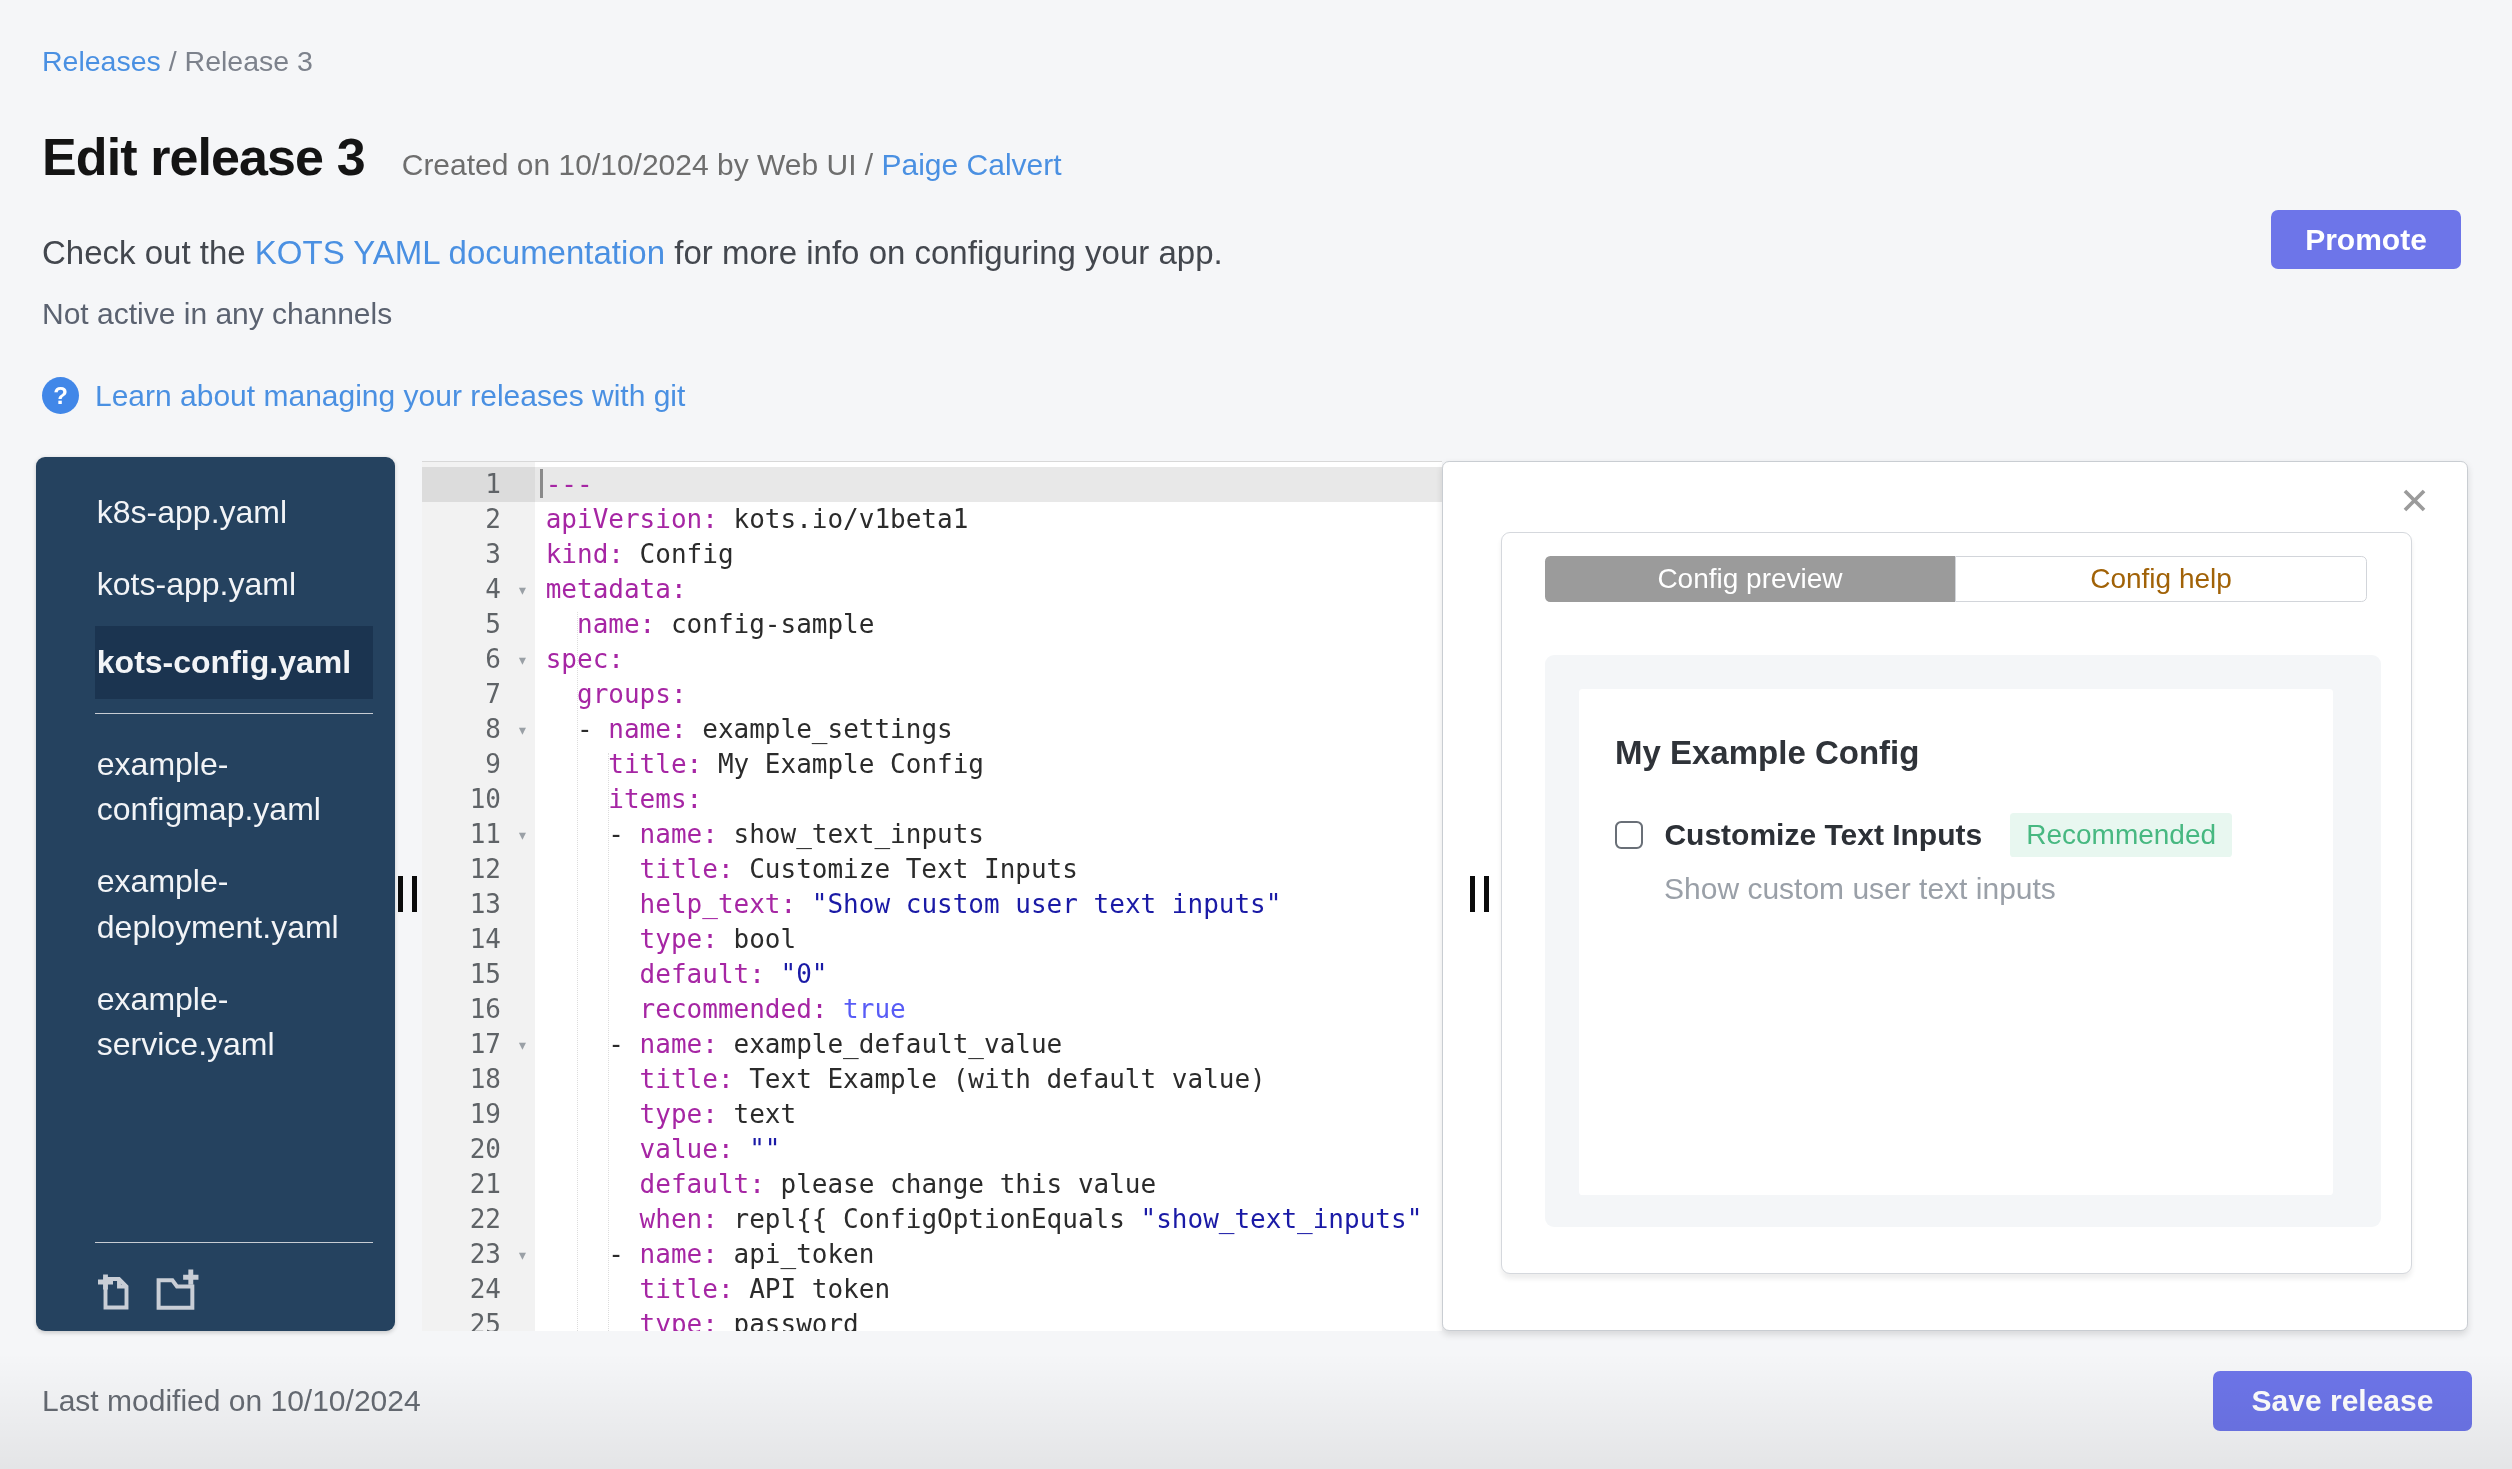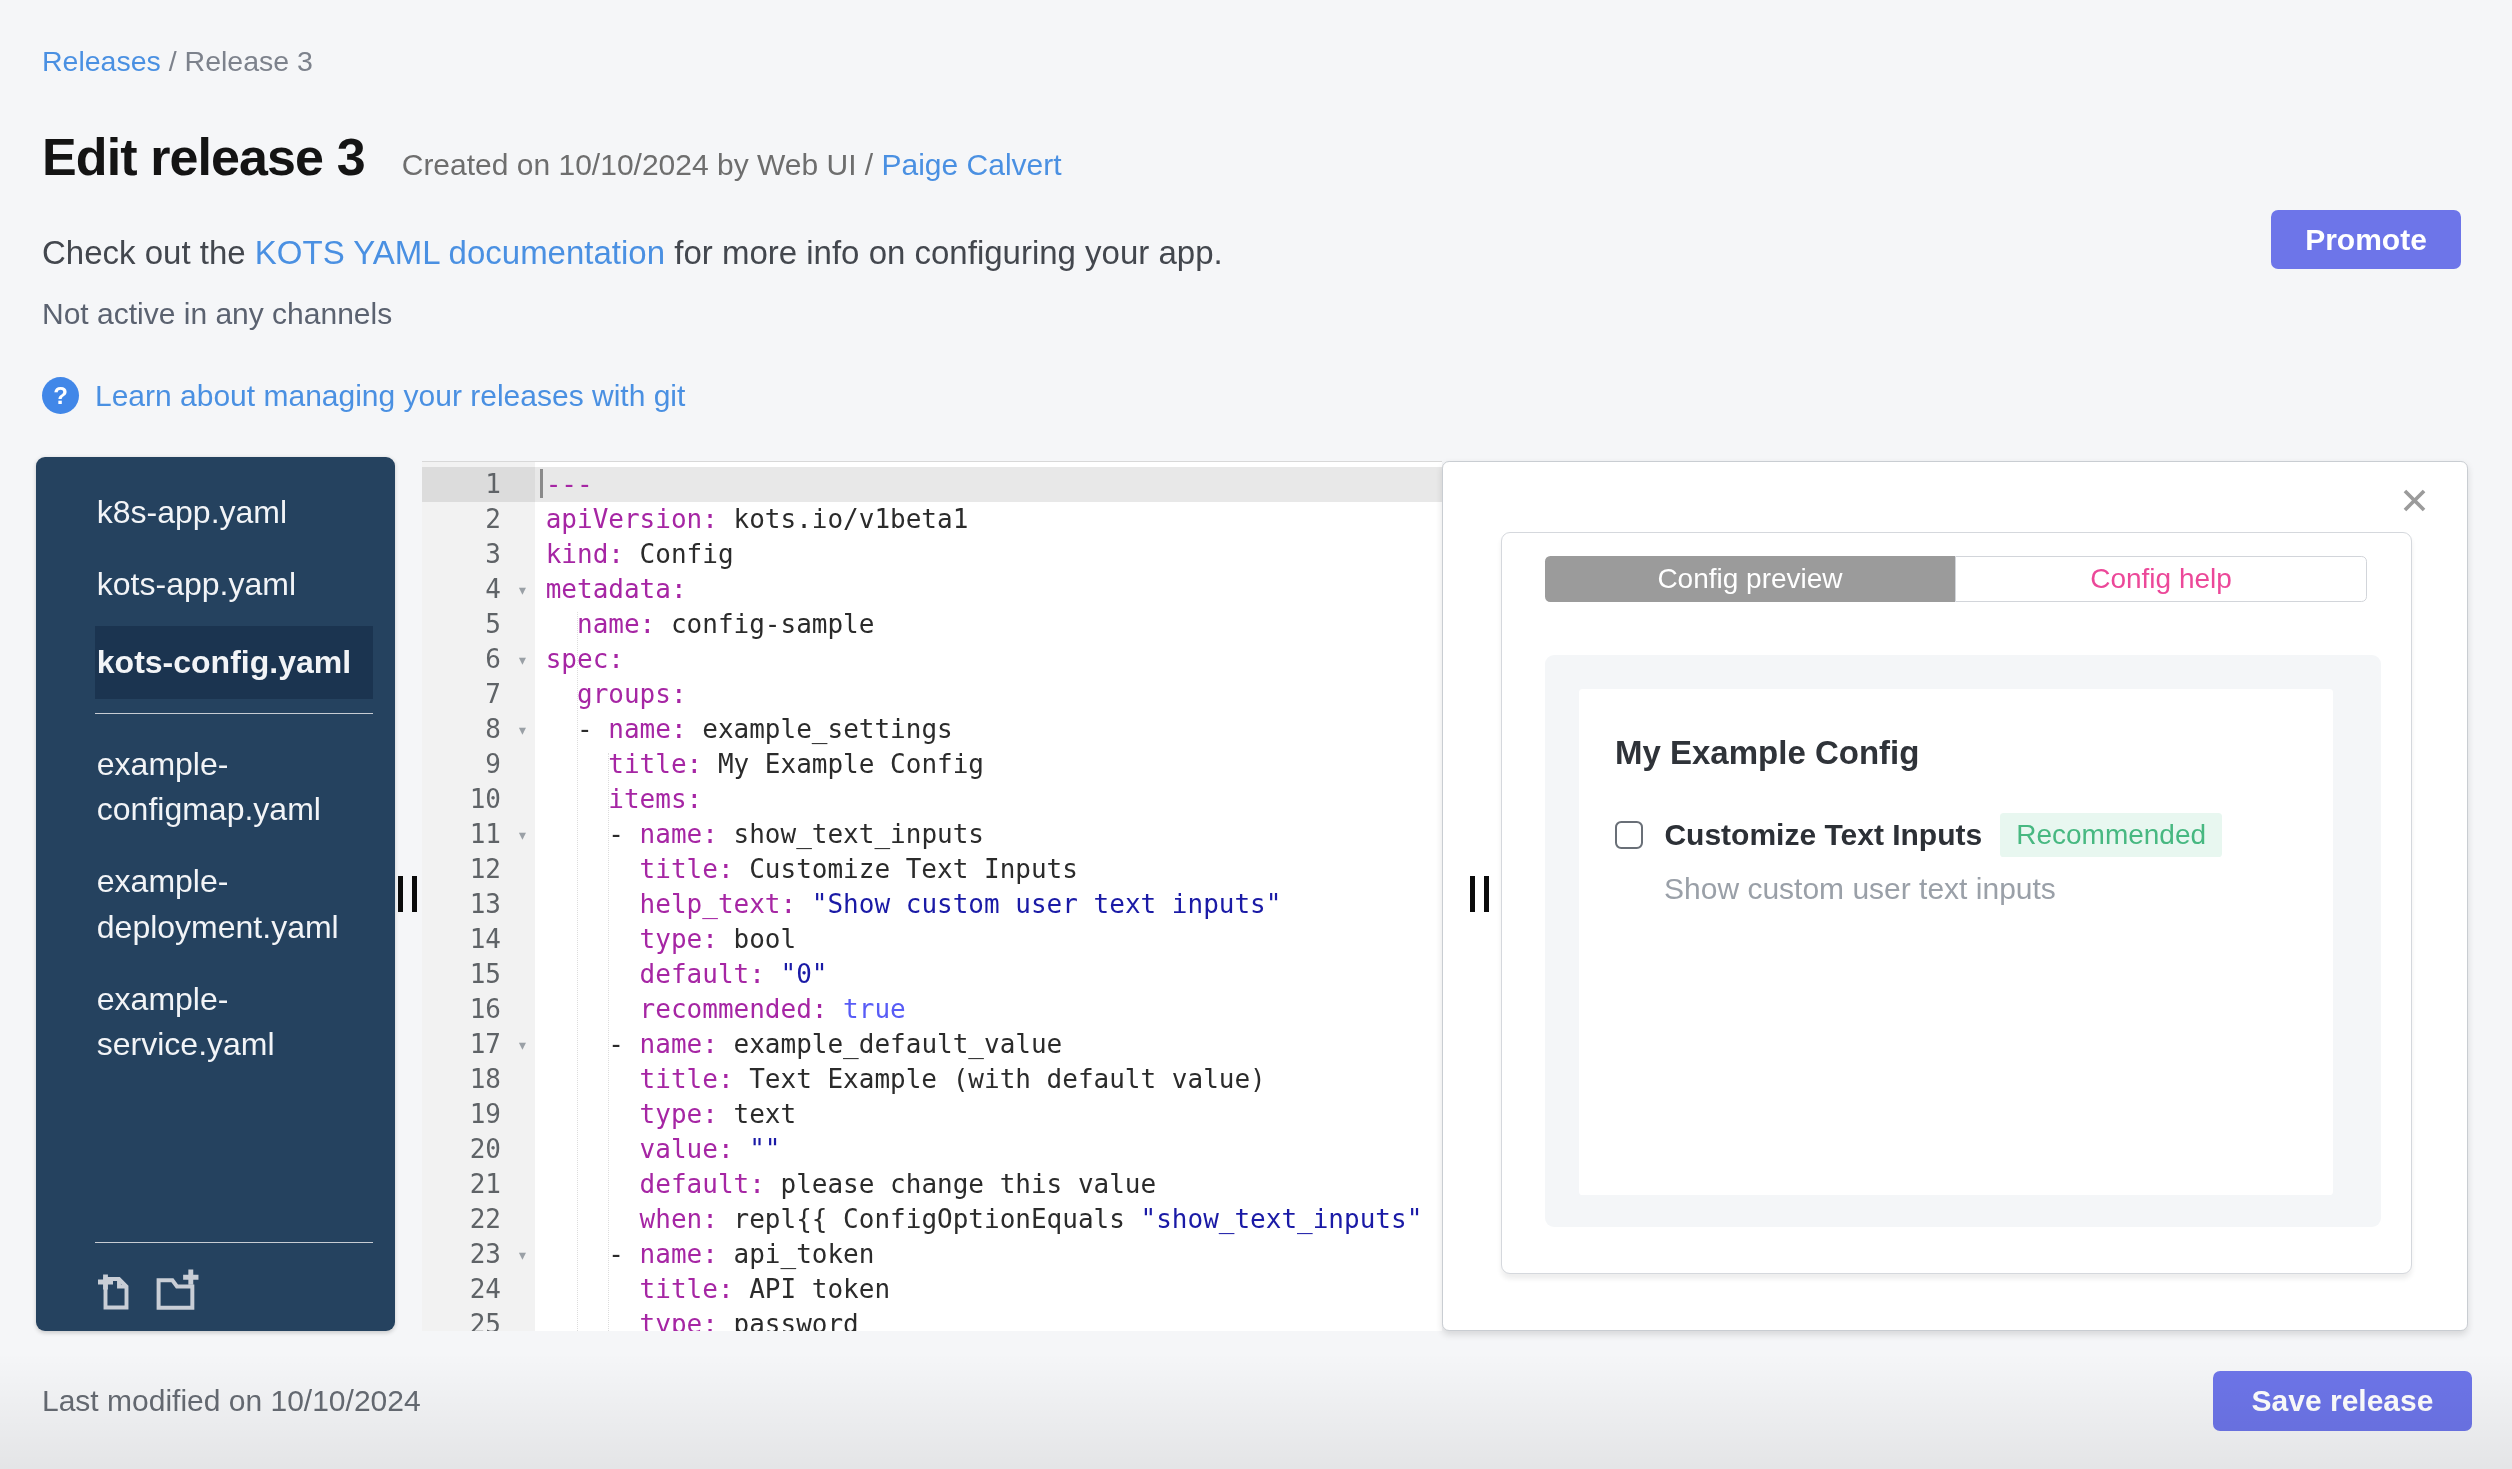--- a/index.html
+++ b/index.html
@@ -83,31 +83,31 @@
   
   .panel { position:absolute; left:1442px; top:461px; width:1026px; height:870px;
     background:#fff; border:1.8px solid #c9cdd2; border-radius:7.1px;
     box-shadow:0 3.6px 7.1px rgba(0,0,0,.12); }
   .close-x { position:absolute; top:21.4px; right:37px; font-size:37px; color:#9b9b9b; cursor:pointer; line-height:1; }
   .panel-inner { position:absolute; left:58px; top:70px; width:911px; height:742px;
     border:1.8px solid #d5d8dd; border-radius:9px; box-shadow:0 4.5px 5.3px rgba(0,0,0,.07); background:#fff; }
   .tabs { position:absolute; left:43px; top:23px; width:822px; height:46px; display:flex; }
   .tab { flex:1; display:flex; align-items:center; justify-content:center; font-size:28px; cursor:pointer; }
   .tab.active { background:#9b9b9b; color:#fff; border-radius:5.3px 0 0 5.3px; }
-  .tab.inactive { background:#fff; color:#ec4899; border:1.8px solid #d2d5da; border-radius:0 5.3px 5.3px 0; }
+  .tab.inactive { background:#fff; color:#a16207; border:1.8px solid #d2d5da; border-radius:0 5.3px 5.3px 0; }
   .graybox { position:absolute; left:43px; top:122px; width:836px; height:572px;
     background:#f4f6f8; border-radius:9px; }
   .card { position:absolute; left:34px; top:34px; width:754px; height:506px;
     background:#fff; border-radius:3.6px; padding:45px 0 0 36px; }
   .group-title { font-size:33px; font-weight:bold; color:#2f3339; }
   .optrow { display:flex; align-items:center; margin-top:41px; }
   .checkbox { width:28px; height:28px; border:2.7px solid #696f77; border-radius:6.2px;
     background:#fff; flex:none; cursor:pointer; }
   .optlabel { font-size:30px; font-weight:bold; color:#2c3036; margin-left:21.4px; }
-  .badge { margin-left:18px; background:#e8f7f0; color:#47b881; font-size:28px;
+  .badge { margin-left:28px; background:#e8f7f0; color:#47b881; font-size:28px;
     padding:6.2px 16px; border-radius:3.6px; }
   .opthelp { font-size:30px; color:#9aa0a8; margin-top:14.3px; margin-left:49px; }
 
   
   .last-modified { position:absolute; left:42px; top:1384px; font-size:30px; color:#666b73; }
 </style>
 </head>
 <body>
 
 <div class="breadcrumb">

